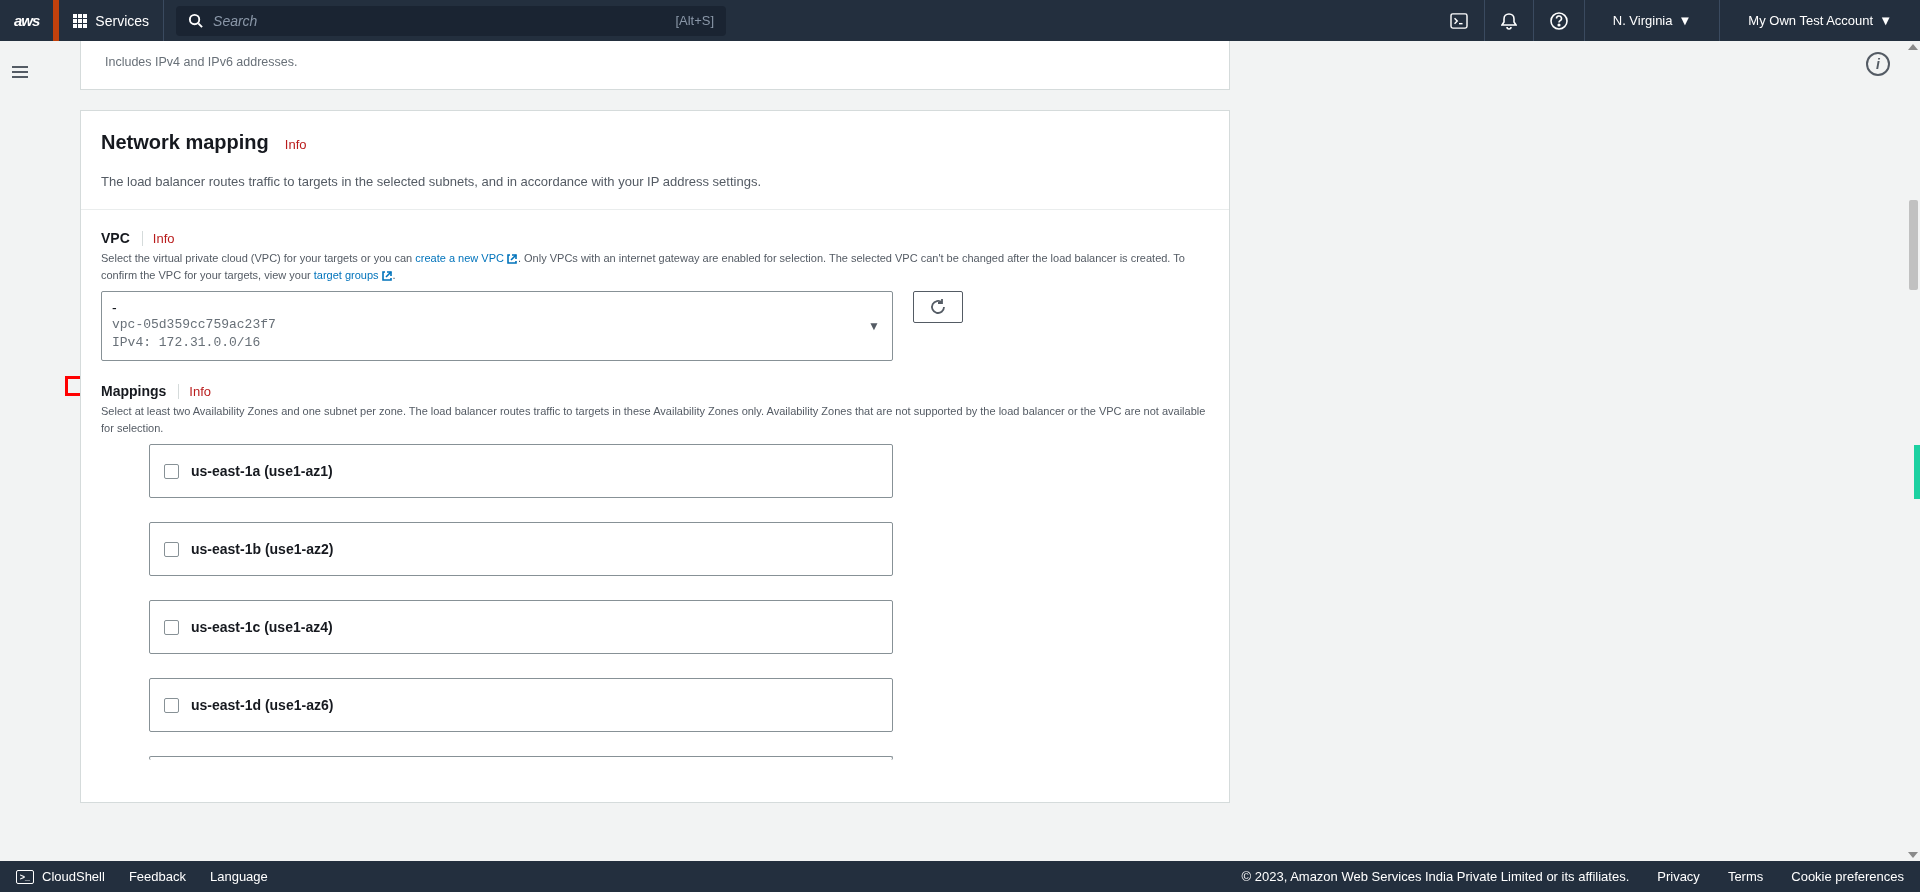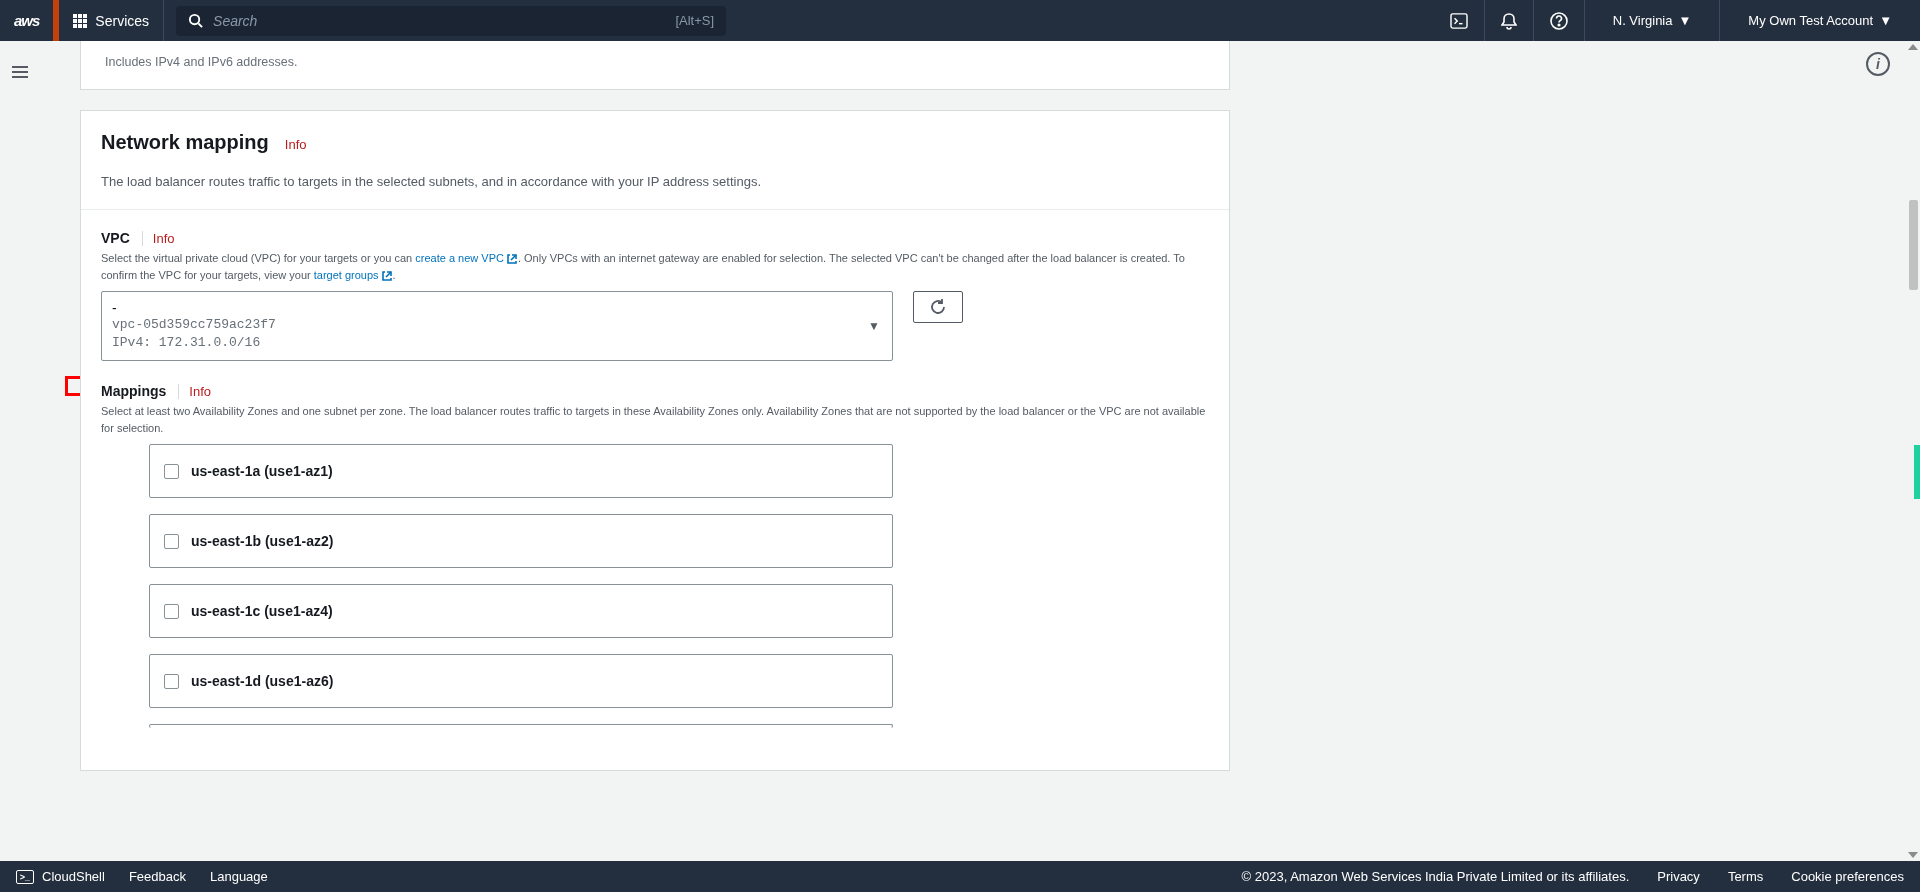--- a/index.html
+++ b/index.html
@@ -56,21 +56,21 @@
 .ext-icon { display: inline-flex; vertical-align: middle; margin-left: 2px; }
 
 .vpc-row { display: flex; gap: 20px; align-items: flex-start; }
 .vpc-select { flex: 0 0 792px; border: 1px solid #879196; border-radius: 2px; padding: 8px 30px 8px 10px; position: relative; cursor: pointer; background: #fff; }
 .vpc-select .dash { color: #16191f; font-size: 14px; }
 .vpc-select .sub { color: #687078; font-size: 13px; line-height: 1.4; font-family: Liberation Mono, monospace; }
 .vpc-select .caret { position: absolute; right: 12px; top: 50%; transform: translateY(-50%); color: #545b64; font-size: 12px; }
 .refresh-btn { width: 50px; height: 32px; border: 1px solid #545b64; border-radius: 2px; background: #fff; display: flex; align-items: center; justify-content: center; cursor: pointer; }
 
 
-.az-list { display: flex; flex-direction: column; gap: 16px; width: 792px; padding-left: 48px; }
+.az-list { display: flex; flex-direction: column; gap: 24px; width: 792px; padding-left: 48px; }
 .az-item { border: 1px solid #879196; border-radius: 2px; padding: 18px 14px; display: flex; align-items: center; gap: 12px; cursor: pointer; }
 .az-item .cb { width: 15px; height: 15px; border: 1px solid #879196; border-radius: 2px; flex-shrink: 0; }
 .az-item .azname { font-weight: 700; font-size: 14px; color: #16191f; }
 
 
 .red-marker { position: absolute; left: 65px; top: 376px; width: 28px; height: 20px; border: 3px solid #ff0000; }
 
 
 .green-tab { position: absolute; right: 0; top: 445px; width: 6px; height: 54px; background: #1dd1a1; }
 .vs-arrow-up { position: absolute; right: 2px; top: 44px; width: 0; height: 0; border-left: 5px solid transparent; border-right: 5px solid transparent; border-bottom: 6px solid #8a8a8a; }

